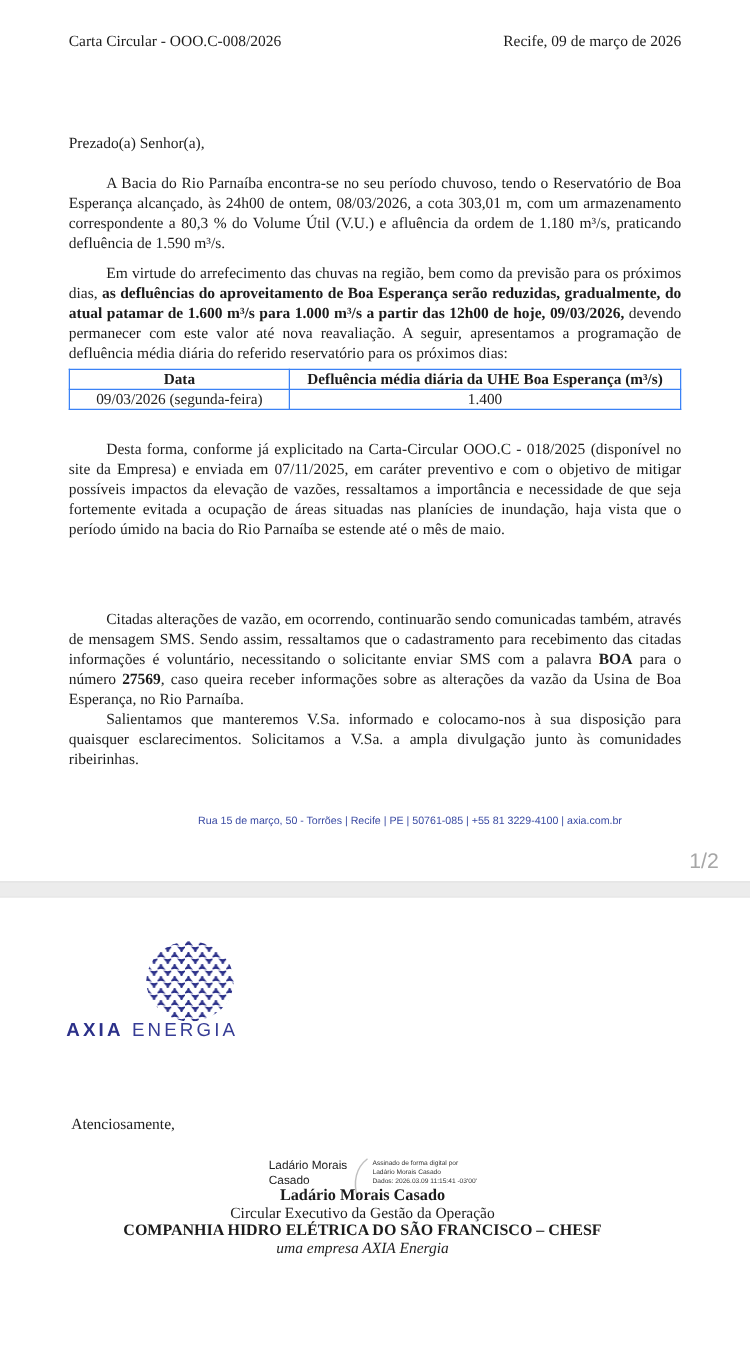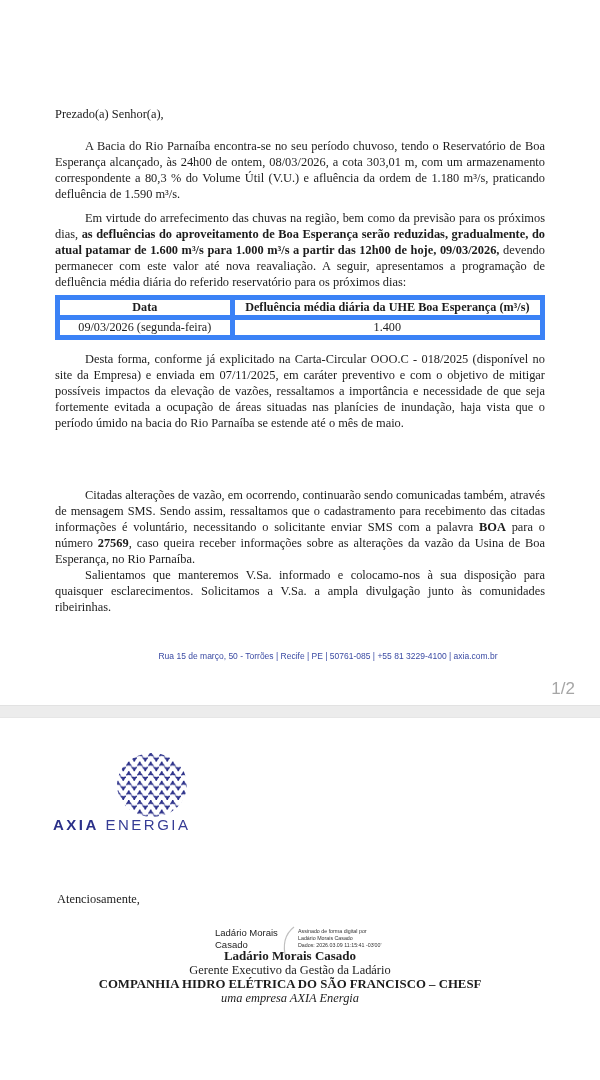--- a/index.html
+++ b/index.html
@@ -16,21 +16,21 @@
 
   .header-row { top:26px; left:55px; width:490px; display:flex;
     justify-content:space-between; font-size:12.4px; }
   .subject-line { top:64px; left:55px; width:490px; text-align:right; font-size:12.4px; }
   .salutation { top:107px; left:55px; font-size:12.4px; }
   .p1 { top:138px; left:55px; }
   .p2 { top:210px; left:55px; }
   .flow-table { top:295px; left:55px; width:490px; border-collapse:collapse;
     font-size:12.2px; }
   .flow-table th, .flow-table td {
-    border:5px solid #3b82f6; text-align:center; padding:0 2px; height:15px;
+    border:1px solid #3b82f6; text-align:center; padding:0 2px; height:15px;
     line-height:15px; }
   .flow-table .col-date { width:36%; }
   .p3 { top:351px; left:55px; }
   .p4 { top:447px; left:55px; }
   .p5 { top:487px; left:55px; }
   .p6 { top:567px; left:55px; }
   .page-footer { top:651px; left:0; width:600px; text-align:center;
     font-family:"Liberation Sans", sans-serif; font-size:8.5px; color:#3a4aa3;padding-left:28px; }
   .page-indicator { top:679px; right:25px; font-family:Liberation Sans, sans-serif;
     font-size:17px; color:#a6a6a6; }
@@ -53,20 +53,24 @@
   .sig-name { font-size:13px; font-weight:bold; line-height:14px; margin:0; }
   .sig-role { font-size:12.4px; line-height:14px; margin:0; }
   .sig-company { font-size:12.8px; font-weight:bold; line-height:14px; margin:0; }
   .sig-tagline { font-size:12.4px; font-style:italic; line-height:14px; margin:0; }
 </style>
 </head>
 <body>
 
 <div class="sheet">
 
+  <div class="abs header-row">
+    <span>Carta Circular - OOO.C-008/2026</span>
+    <span>Recife, 09 de março de 2026</span>
+  </div>
 
 
   <div class="abs salutation">Prezado(a) Senhor(a),</div>
 
   <p class="abs body-par p1">A Bacia do Rio Parnaíba encontra-se no seu período chuvoso, tendo o Reservatório de Boa Esperança alcançado, às 24h00 de ontem, 08/03/2026, a cota 303,01 m, com um armazenamento correspondente a 80,3 % do Volume Útil (V.U.) e afluência da ordem de 1.180 m³/s, praticando defluência de 1.590 m³/s.</p>
 
   <p class="abs body-par p2"><span>Em virtude do arrefecimento das chuvas na região, bem como da previsão para os próximos dias, </span><b>as defluências do aproveitamento de Boa Esperança serão reduzidas, gradualmente, do atual patamar de 1.600 m³/s para 1.000 m³/s a partir das 12h00 de hoje, 09/03/2026,</b><span> devendo permanecer com este valor até nova reavaliação. A seguir, apresentamos a programação de defluência média diária do referido reservatório para os próximos dias:</span></p>
 
   <table class="abs flow-table">
     <tbody>
@@ -137,18 +141,18 @@
   </div>
 
   <div class="abs sig-digital">
     <div>Assinado de forma digital por</div>
     <div>Ladário Morais Casado</div>
     <div>Dados: 2026.03.09 11:15:41 -03'00'</div>
   </div>
 
   <div class="abs sig-block">
     <p class="sig-name">Ladário Morais Casado</p>
-    <p class="sig-role">Gerente Executivo da Gestão da Ladário</p>
+    <p class="sig-role">Circular Executivo da Gestão da Operação</p>
     <p class="sig-company">COMPANHIA HIDRO ELÉTRICA DO SÃO FRANCISCO – CHESF</p>
     <p class="sig-tagline">uma empresa AXIA Energia</p>
   </div>
 
 </div>
 
 </body></html>

